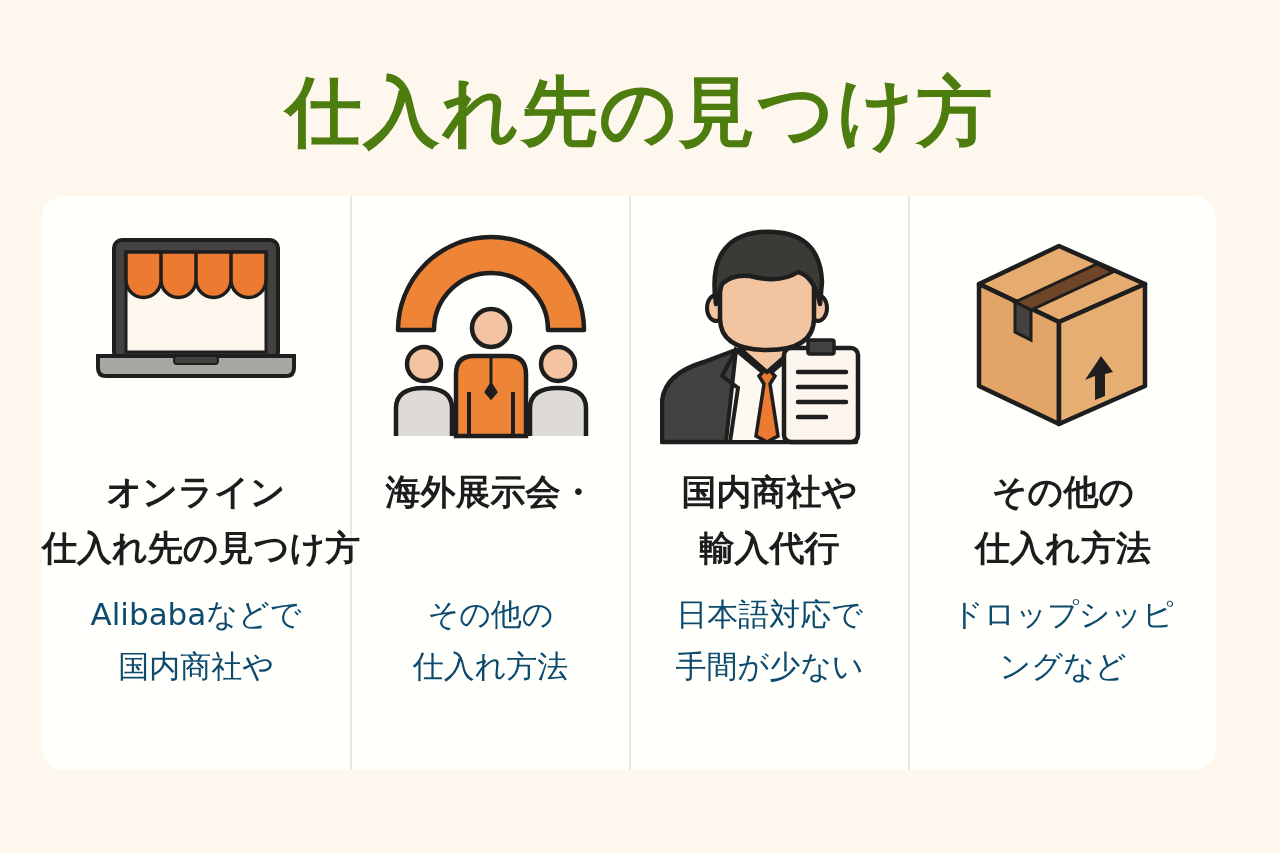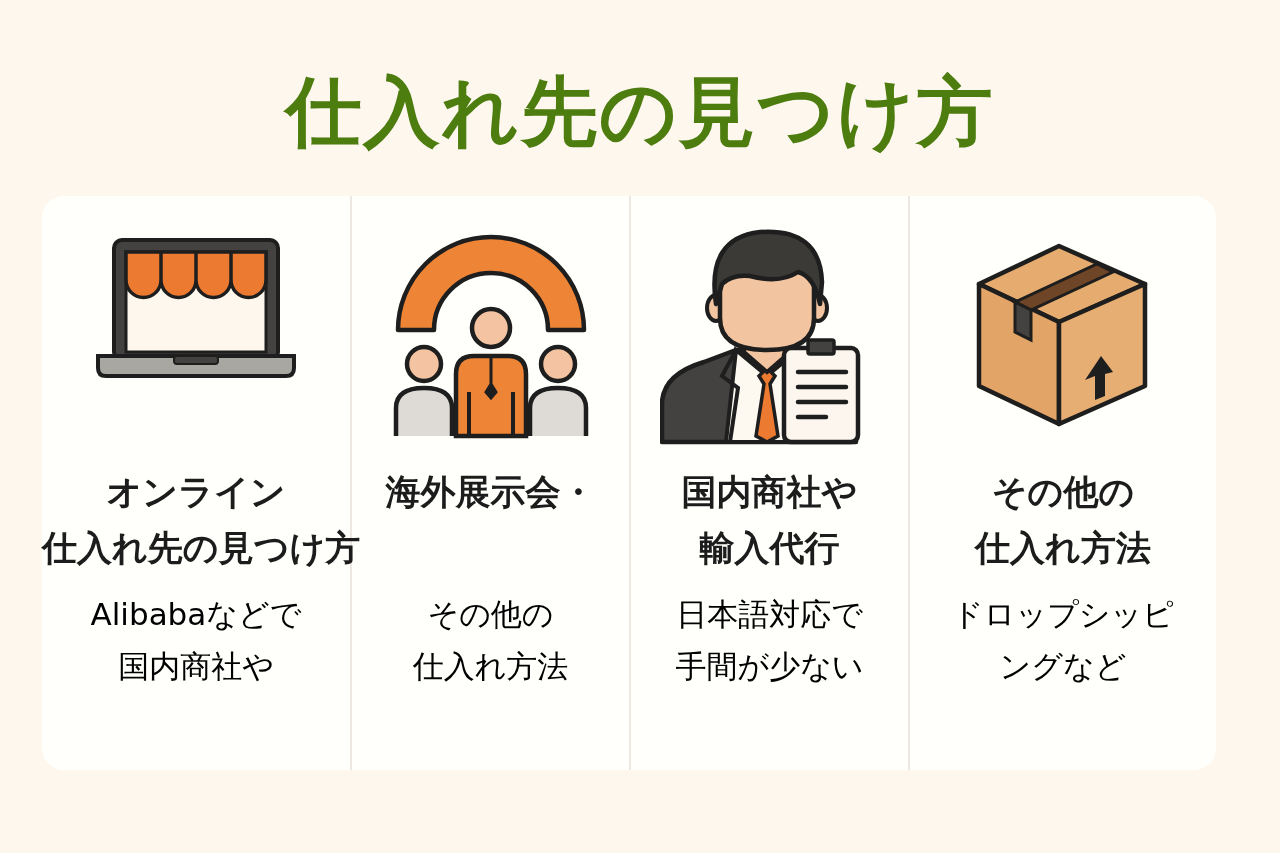--- a/index.html
+++ b/index.html
@@ -32,21 +32,21 @@
   .col4 { width:306px;padding-left:45px; }
   .icon { position:absolute; top:40px; left:50%; transform:translateX(-50%); }
   .heading {
     position:absolute; left:0; right:0; top:268px;
     text-align:center; font-weight:bold; font-size:35px; line-height:56px;
     color:#1c1c1c; white-space:nowrap;
   }
   .desc {
     position:absolute; left:0; right:0; top:392px;
     text-align:center; font-size:31px; line-height:52px;
-    color:#000000; white-space:nowrap;
+    color:#0c4a6e; white-space:nowrap;
   }
   .line { display:block; }
 </style>
 </head>
 <body>
 
 <div class="title">仕入れ先の見つけ方</div>
 
 <div class="card">
 

